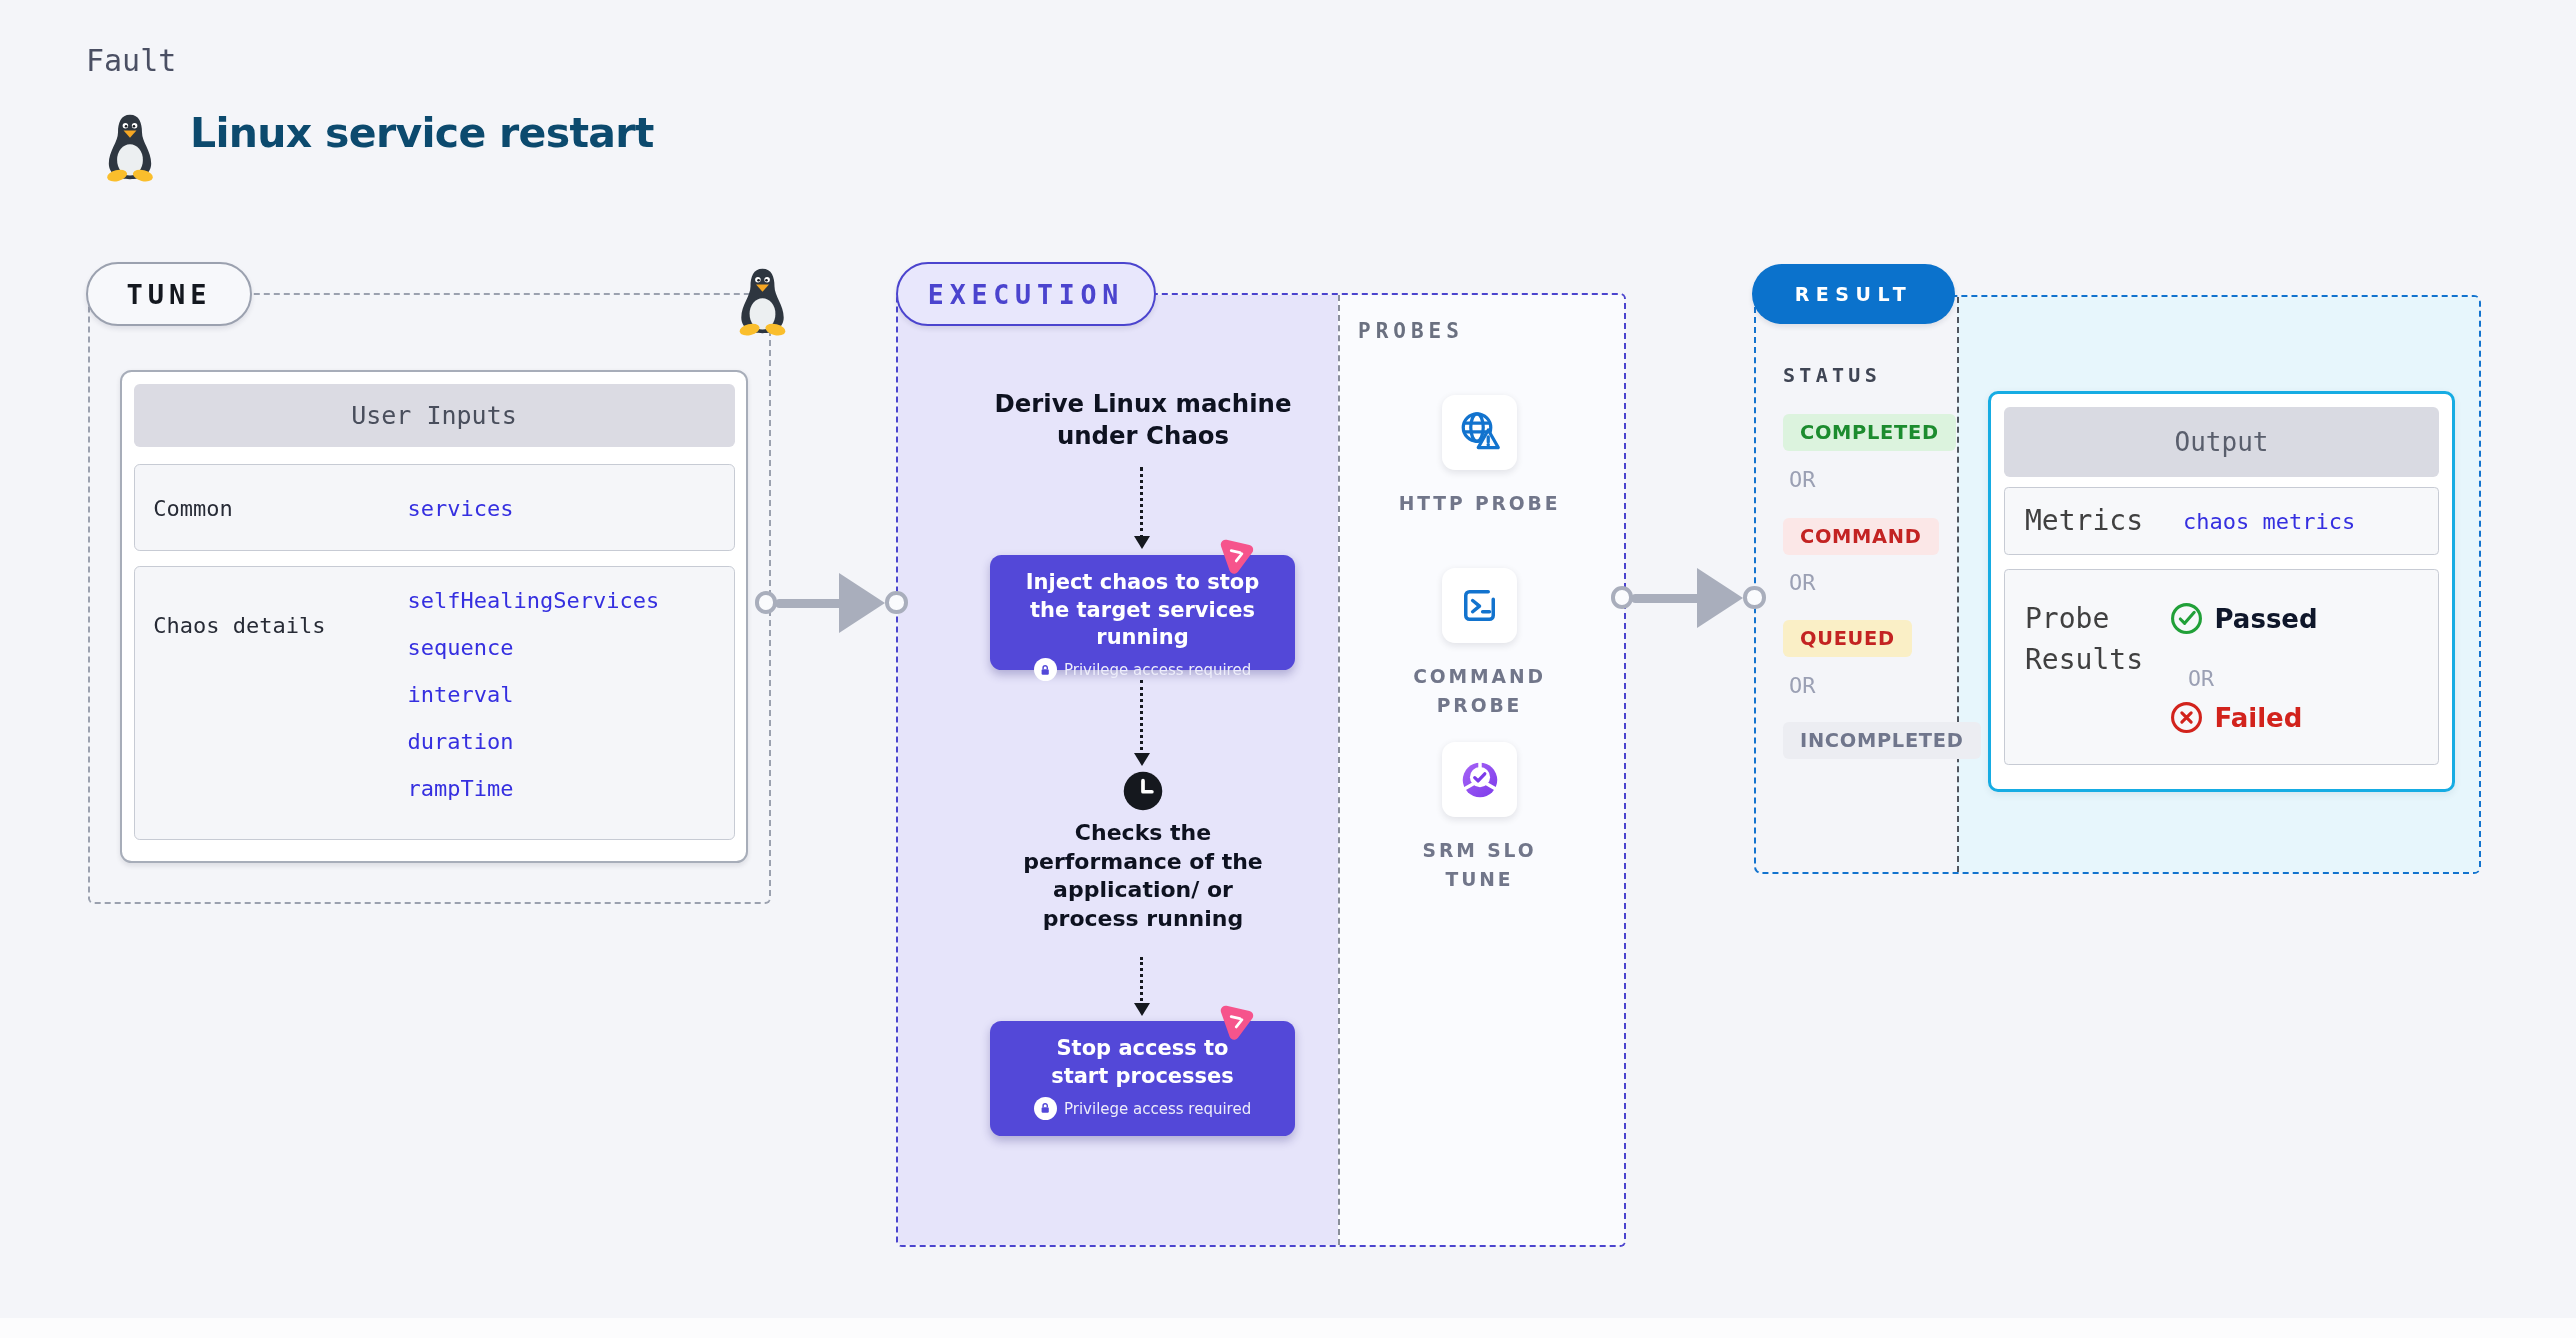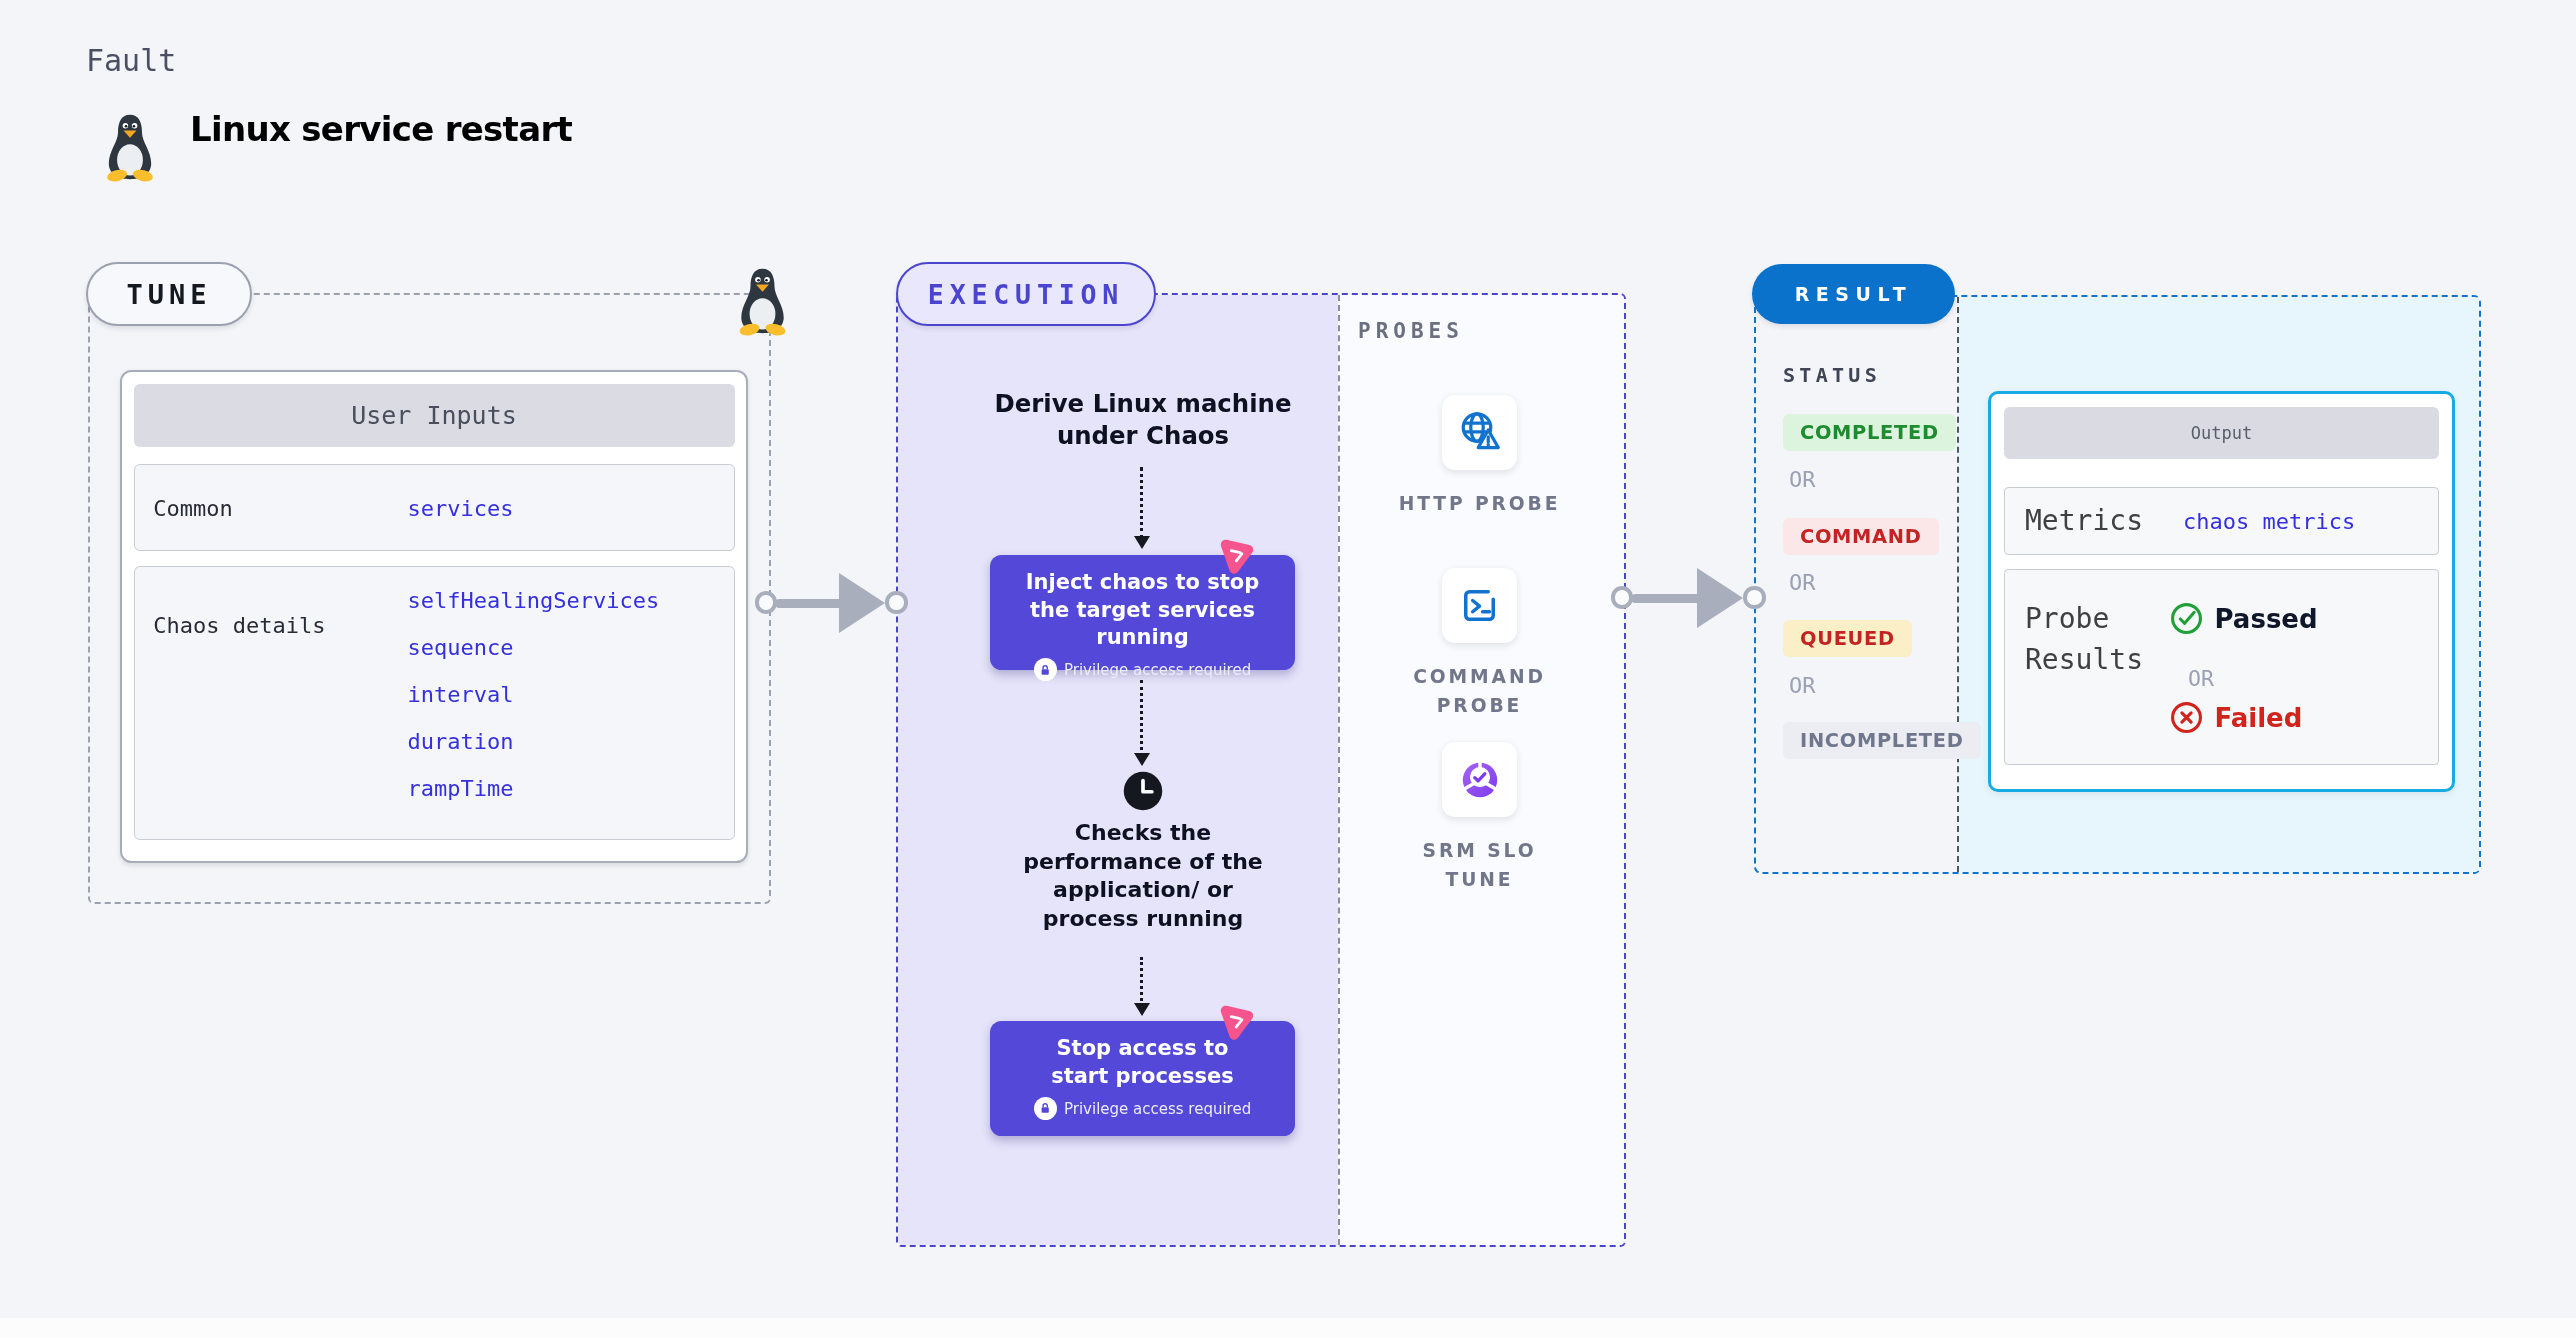--- a/index.html
+++ b/index.html
@@ -3,21 +3,21 @@
 <meta charset="utf-8">
 <style>
   html,body{margin:0;padding:0;background:#F4F5F9;}
   .canvas{position:relative;width:2576px;height:1338px;background:#F4F5F9;overflow:hidden;
           font-family:"DejaVu Sans","Liberation Sans",sans-serif;}
   .mono{font-family:"DejaVu Sans Mono","Liberation Mono",monospace;}
   .abs{position:absolute;}
 
   
   .kicker{left:86px;top:43px;font-size:30px;color:#4A4F63;font-weight:500;}
-  .page-title{left:190px;top:109px;font-size:34px;font-weight:bold;color:#000000;letter-spacing:-0.7px;}
+  .page-title{left:190px;top:109px;font-size:41px;font-weight:bold;color:#0c4a6e;letter-spacing:-0.7px;}
   .tux-hd{left:94px;top:112px;width:72px;height:70px;}
 
   
   .pill{display:flex;align-items:center;justify-content:center;border-radius:33px;z-index:6;
         box-shadow:0 2.9px 5.8px rgba(30,34,60,.10);text-align:right;}
   .tune-pill{left:86px;top:262px;width:162px;height:60px;background:#F7F8FB;border:2.9px solid #9BA1AF;
              color:#14181F;font-weight:bold;font-size:27px;letter-spacing:5px;}
   .exec-pill{left:896px;top:262px;width:256px;height:60px;background:#E8E7FC;border:2.9px solid #4B44CE;
              color:#4B44CE;font-weight:bold;font-size:26.6px;letter-spacing:5.8px;}
   .result-pill{left:1752px;top:264px;width:203px;height:60px;background:#0B72CC;border:none;
@@ -97,22 +97,22 @@
          letter-spacing:0.7px;z-index:2;}
   .b-completed{top:414px;background:#DCF3DE;color:#1C8C2E;}
   .b-errored{top:518px;background:#FBE7E7;color:#C32322;}
   .b-queued{top:620px;background:#FAEFC6;color:#C32322;}
   .b-incompleted{top:722px;background:#ECEDF2;color:#70768C;}
   .or-txt{font-size:22px;color:#9BA0B4;z-index:2;}
   .or1{left:1789px;top:467px;} .or2{left:1789px;top:570px;} .or3{left:1789px;top:673px;}
 
   .output-card{left:1988px;top:391px;width:461px;height:395px;background:#FFFFFF;border:3.6px solid #16ACE3;
                border-radius:10px;z-index:2;box-shadow:0 2.2px 7.2px rgba(20,60,90,.08);}
-  .out-header{position:absolute;left:13px;right:13px;top:13px;height:52px;background:#D9DAE2;border-radius:5.8px;
-              display:flex;align-items:center;justify-content:center;font-size:17px;color:#595E6C;font-weight:500;}
+  .out-header{position:absolute;left:13px;right:13px;top:13px;height:70px;background:#D9DAE2;border-radius:5.8px;
+              display:flex;align-items:center;justify-content:center;font-size:26px;color:#595E6C;font-weight:500;}
   .out-row{position:absolute;left:13px;right:13px;border:1.4px solid #C7CBD4;background:#F7F8FA;border-radius:4.3px;}
   .out-metrics{top:93px;height:66px;}
   .out-probes{top:175px;height:194px;}
   .out-label{position:absolute;left:20px;font-size:28px;color:#404040;line-height:1.45;}
   .metrics-link{position:absolute;left:178px;top:50%;transform:translateY(-50%);}
   .pr-label{top:29px;width:122px;}
   .verdict{position:absolute;left:165px;display:flex;align-items:center;gap:11.5px;}
   .v-pass{top:32px;} .v-fail{top:131px;}
   .verdict .vtxt{font-size:26px;font-weight:bold;}
   .v-pass .vtxt{color:#0f172a;} .v-fail .vtxt{color:#D2231C;}

